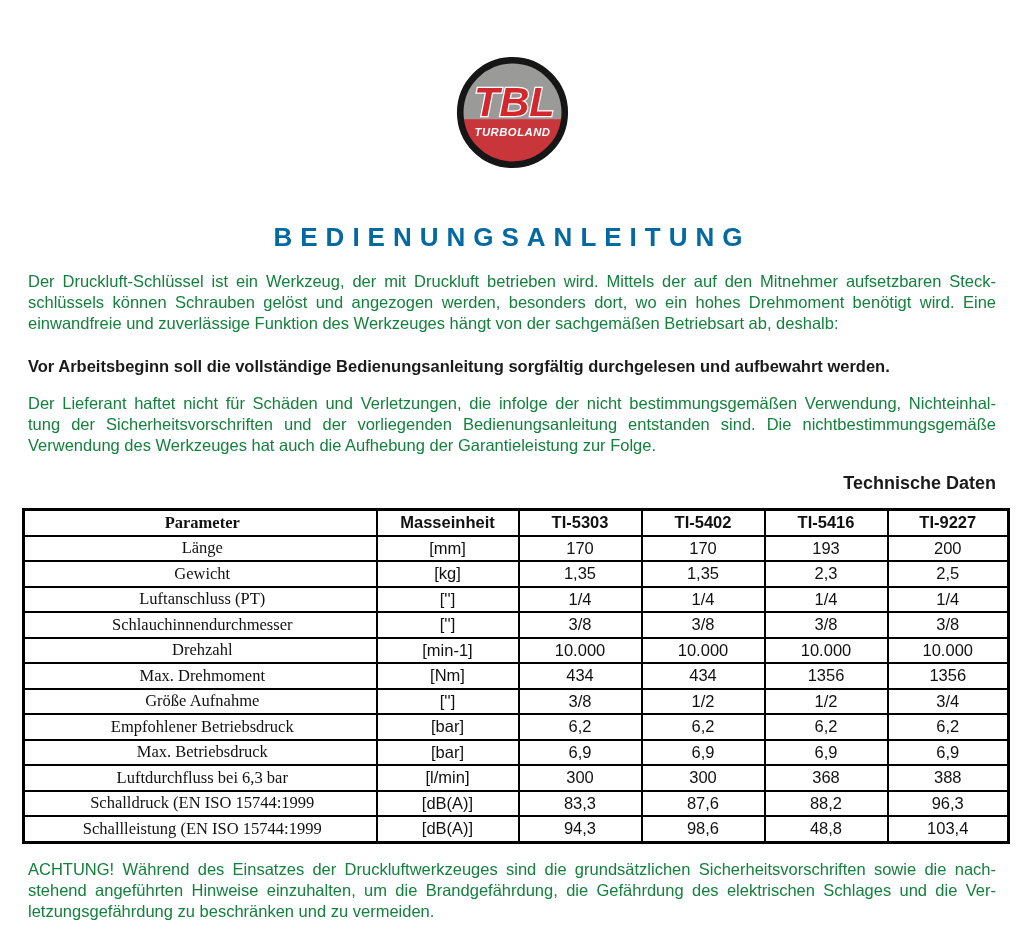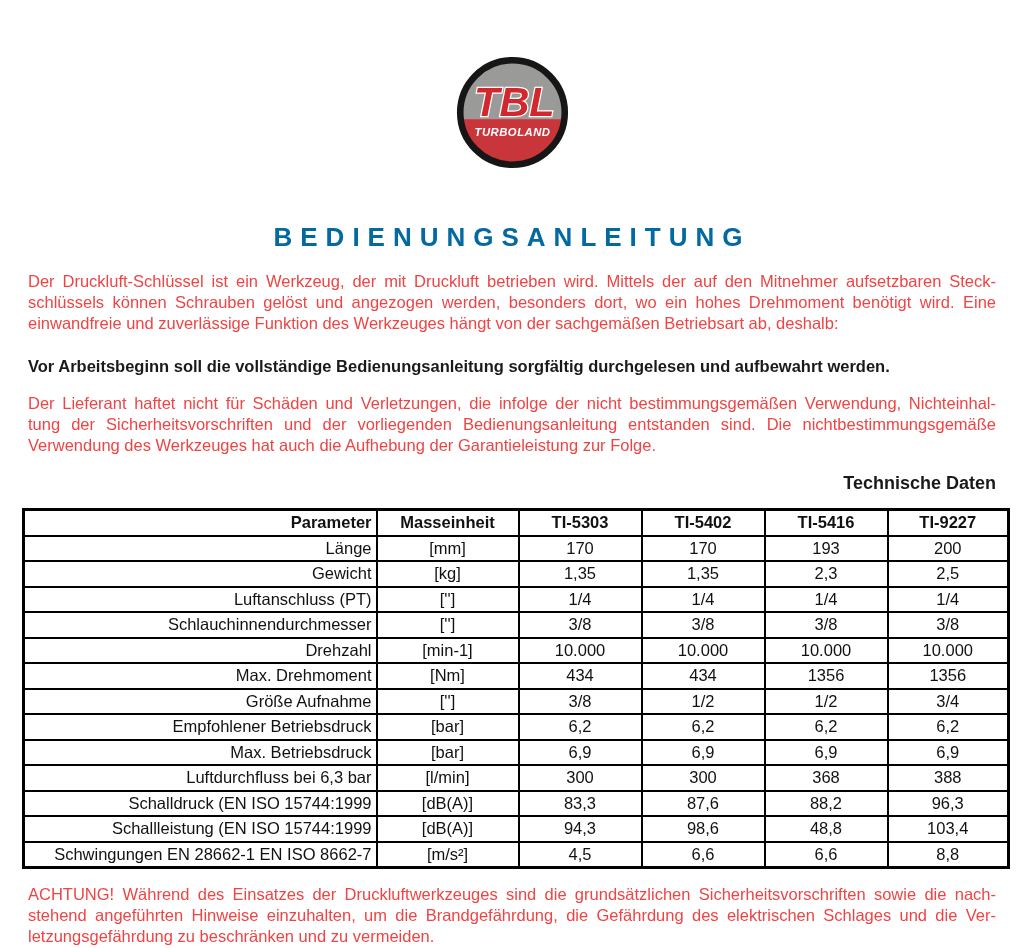--- a/index.html
+++ b/index.html
@@ -30,21 +30,21 @@
     margin-top: 50px;
     text-align: center;
     font-size: 26px;
     font-weight: bold;
     letter-spacing: 8px;
     line-height: 32px;
     color: #0369a1;
     white-space: nowrap;
   }
   
-  .para { font-size: 16.5px; line-height: 21px; color: #ef4444; }
+  .para { font-size: 16.5px; line-height: 21px; color: #15803d; }
   .para .line { text-align: justify; text-align-last: justify; }
   .para .line.last { text-align: center; text-align-last: left; }
   .p-intro     { margin-top: 18px; }
   .p-warning   { margin-top: 22px; font-weight: bold; font-size: 16.5px; line-height: 21px; }
   .p-liability { margin-top: 16px; }
   .h-tech      { margin-top: 17px; font-weight: bold; font-size: 18px; line-height: 21px; text-align: right; }
   .p-attention { margin-top: 15px; }
   
   table.tech {
     margin-top: 14px;
@@ -60,21 +60,21 @@
   }
   table.tech { border-width: 3px; }
   table.tech th, table.tech td {
     height: 23.5px;
     padding: 0 4px;
     vertical-align: middle;
     overflow: hidden;
     white-space: nowrap;
   }
   table.tech th { font-weight: bold; text-align: center; }
-  table.tech th.param, table.tech td.param { text-align: right; padding-left: 8px; }
+  table.tech th.param, table.tech td.param { text-align: center; padding-left: 8px; font-family: Liberation Serif, serif; }
   table.tech td { text-align: center; font-weight: normal; }
 </style>
 </head>
 <body>
 
 <div class="page">
 
   <div class="logo-wrap">
     <svg viewBox="0 0 120 120" width="113" height="117">
       <defs>
@@ -219,28 +219,20 @@
           <td>96,3</td>
         </tr>
         <tr>
           <td class="param">Schallleistung (EN ISO 15744:1999</td>
           <td>[dB(A)]</td>
           <td>94,3</td>
           <td>98,6</td>
           <td>48,8</td>
           <td>103,4</td>
         </tr>
-        <tr>
-          <td class="param">Schwingungen EN 28662-1 EN ISO 8662-7</td>
-          <td>[m/s²]</td>
-          <td>4,5</td>
-          <td>6,6</td>
-          <td>6,6</td>
-          <td>8,8</td>
-        </tr>
       </tbody>
   </table>
 
   <div class="para p-attention">
       <div class="line">ACHTUNG! Während des Einsatzes der Druckluftwerkzeuges sind die grundsätzlichen Sicherheitsvorschriften sowie die nach-</div>
       <div class="line">stehend angeführten Hinweise einzuhalten, um die Brandgefährdung, die Gefährdung des elektrischen Schlages und die Ver-</div>
       <div class="line last">letzungsgefährdung zu beschränken und zu vermeiden.</div>
     </div>
 
 </div>

